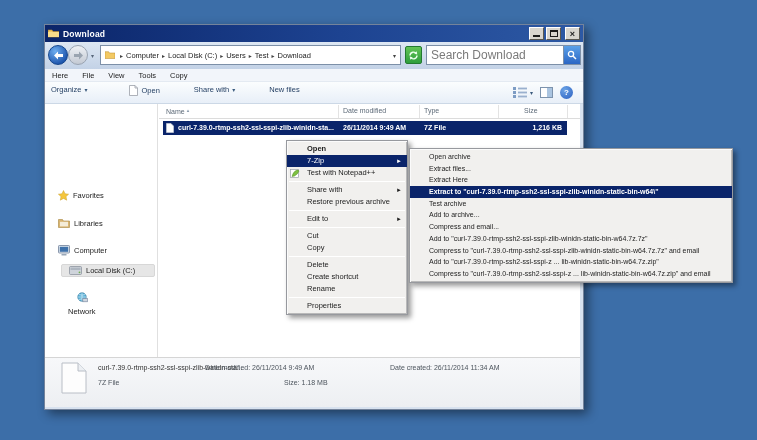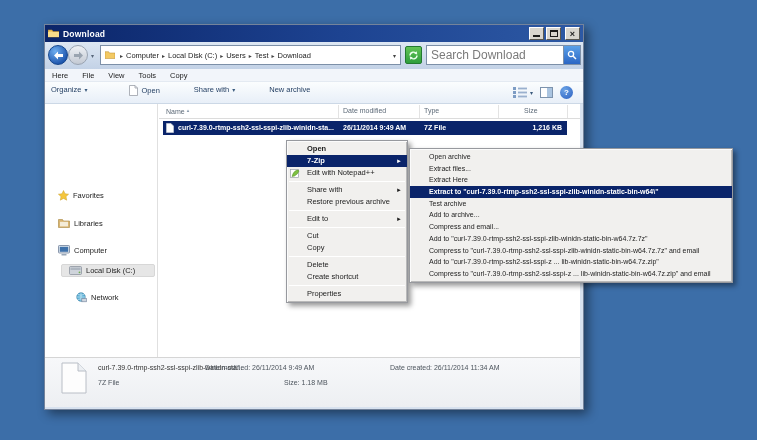--- a/index.html
+++ b/index.html
@@ -208,21 +208,21 @@
             <path d="M0.5 0.5 L6 0.5 L8.5 3 L8.5 10.5 L0.5 10.5 Z" fill="#fff" stroke="#9aa0a8" stroke-width="0.8"></path>
             <path d="M6 0.5 L6 3 L8.5 3" fill="none" stroke="#9aa0a8" stroke-width="0.8"></path>
           </svg>
         <span>Open</span>
       </span>
       <span class="tbtn" style="margin-left:22px;">
         <span>Share with</span>
           <span class="tb-dd">▾</span>
       </span>
       <span class="tbtn" style="margin-left:22px;">
-        <span>New archive</span>
+        <span>New files</span>
       </span>
     </div>
     <div class="tb-right">
       <span style="display:flex;align-items:center;gap:3px;">
         <svg width="14" height="11" viewBox="0 0 14 11">
           <rect x="0" y="0" width="3" height="3" fill="#7d9cc4"></rect>
             <rect x="0" y="4" width="3" height="3" fill="#7d9cc4"></rect>
             <rect x="0" y="8" width="3" height="3" fill="#7d9cc4"></rect>
           <rect x="5" y="0.6" width="9" height="1.8" fill="#9ab0ce"></rect>
             <rect x="5" y="4.6" width="9" height="1.8" fill="#9ab0ce"></rect>
@@ -259,21 +259,21 @@
           <span>Computer</span>
         </span>
         <span class="side-item" style="left:24px; top:162px;">
           <svg width="13" height="9" viewBox="0 0 13 9">
               <rect x="0.5" y="0.5" width="12" height="8" rx="1" fill="#cfd4db" stroke="#848b96" stroke-width="0.7"></rect>
               <rect x="1.5" y="1.6" width="10" height="2.4" fill="#aeb6c0"></rect>
               <circle cx="10.5" cy="6.3" r="0.9" fill="#6fae4e"></circle>
             </svg>
           <span>Local Disk (C:)</span>
         </span>
-        <span class="side-item" style="left:30px; top:188px;">
+        <span class="side-item" style="left:23px; top:188px;flex-direction:column;">
           <svg width="12" height="11" viewBox="0 0 12 11">
               <circle cx="6" cy="5" r="4.2" fill="#58b0d8" stroke="#2f7aa0" stroke-width="0.7"></circle>
               <path d="M1.8 5 L10.2 5 M6 0.8 L6 9.2 M2.6 2.4 Q6 4 9.4 2.4 M2.6 7.6 Q6 6 9.4 7.6" stroke="#e8f6fc" stroke-width="0.6" fill="none"></path>
               <rect x="6.8" y="6.4" width="4.6" height="3.4" fill="#cfd6df" stroke="#70809a" stroke-width="0.6"></rect>
             </svg>
           <span>Network</span>
         </span>
       </div>
 
       <div class="lheader">
@@ -315,31 +315,31 @@
       <span style="left:239px; top:21px;">Size: 1.18 MB</span>
       <span style="left:345px; top:6px;">Date created: 26/11/2014 11:34 AM</span>
     </div>
   </div>
 
   <div class="menu ctx">
     <div class="mi bold">
         <span>Open</span>
       </div>
     <div class="mi hl">
-      <span style="font-weight:bold;">7-Zip</span>
+      <span style="font-weight:normal;">7-Zip</span>
       <span class="arr">►</span>
     </div>
     <div class="mi">
       <span class="licon">
         <svg width="10" height="10" viewBox="0 0 10 10">
             <rect x="0.5" y="1.5" width="8" height="8" fill="#fff" stroke="#9aa0a8" stroke-width="0.7"></rect>
             <path d="M2 8.5 Q3 4 6 2.5 Q8.5 1.5 9 3 Q8 6 4.5 8 Z" fill="#7ec142" stroke="#4f8f23" stroke-width="0.5"></path>
           </svg>
       </span>
-      <span>Edit with Notepad++</span>
+      <span>Test with Notepad++</span>
     </div>
     <div class="msep"></div>
     <div class="mi">
       <span>Share with</span>
       <span class="arr">►</span>
     </div>
     <div class="mi">
         <span>Restore previous archive</span>
       </div>
     <div class="msep"></div>
@@ -353,20 +353,23 @@
       </div>
     <div class="mi">
         <span>Copy</span>
       </div>
     <div class="msep"></div>
     <div class="mi">
         <span>Delete</span>
       </div>
     <div class="mi">
         <span>Create shortcut</span>
+      </div>
+    <div class="mi">
+        <span>Rename</span>
       </div>
     <div class="msep"></div>
     <div class="mi">
         <span>Properties</span>
       </div>
   </div>
 
   <div class="menu submenu">
     <div class="smi">Open archive</div>
     <div class="smi">Extract files...</div>

